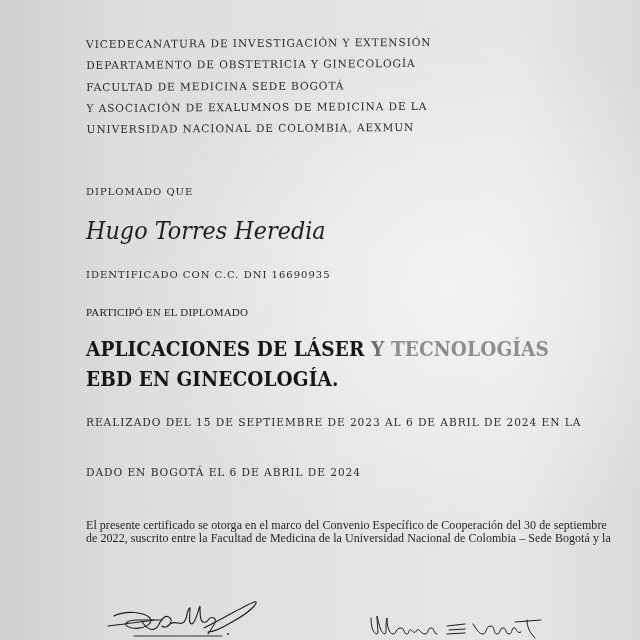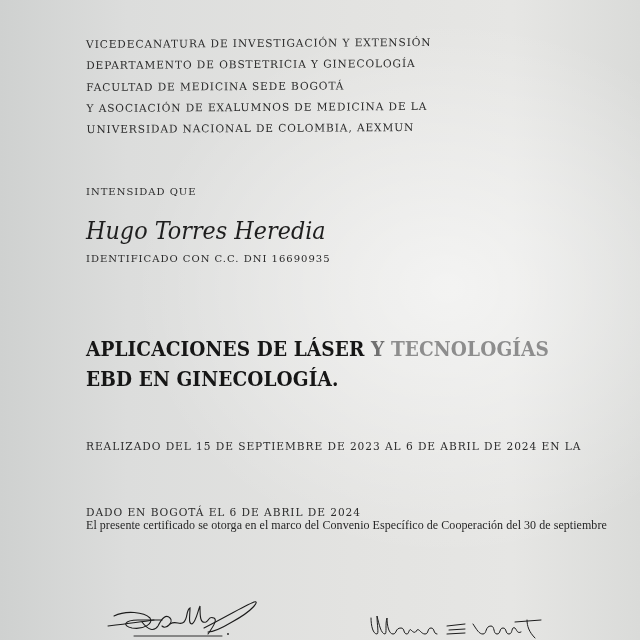--- a/index.html
+++ b/index.html
@@ -52,21 +52,21 @@
       top: 217px;
       font-family: "DejaVu Serif", serif;
       font-style: italic;
       font-size: 24px;
       letter-spacing: 0px;
       color: #1e1e1e;
       transform: scaleX(0.93);
       transform-origin: left top;
     }
     .ident {
-      top: 253px;
+      top: 269px;
       font-size: 10px;
       letter-spacing: 1px;
       color: #2a2a2a;
     }
     .participo {
       top: 306px;
       font-family: "Liberation Serif", serif;
       font-size: 11px;
       letter-spacing: 0.2px;
       color: #222;
@@ -85,27 +85,26 @@
     .title .dark { color: #161616; }
     .title .fade { color: #6f6f6f; }
     .title .fade2 { color: #8d8d8d; }
     .realizado {
       top: 412px;
       font-size: 10.6px;
       line-height: 20px;
       letter-spacing: 0.95px;
       color: #2c2c2c;
     }
-    .realizado .line { display: block; margin-top: 24px; }
+    .realizado .line { display: block; }
     .dado {
       top: 466px;
       font-size: 10.6px;
       letter-spacing: 0.95px;
       color: #2c2c2c;
-      margin-top: 40px;
     }
     .legal {
       top: 519px;
       font-family: "Liberation Serif", serif;
       font-size: 12px;
       line-height: 13.3px;
       color: #262626;
       letter-spacing: 0.05px;
     }
     .legal .line { display: block; }
@@ -121,40 +120,42 @@
 <div class="page">
 
   <div class="blk caps header-lines">
     <span class="line">VICEDECANATURA DE INVESTIGACIÓN Y EXTENSIÓN</span>
     <span class="line">DEPARTAMENTO DE OBSTETRICIA Y GINECOLOGÍA</span>
     <span class="line">FACULTAD DE MEDICINA SEDE BOGOTÁ</span>
     <span class="line">Y ASOCIACIÓN DE EXALUMNOS DE MEDICINA DE LA</span>
     <span class="line">UNIVERSIDAD NACIONAL DE COLOMBIA, AEXMUN</span>
   </div>
 
-  <div class="blk caps certifican">INTENSIDAD QUE</div>
+  <div class="blk caps certifican">DIPLOMADO QUE</div>
 
   <div class="blk name">Hugo Torres Heredia</div>
 
   <div class="blk caps ident">IDENTIFICADO CON C.C. DNI 16690935</div>
 
+  <div class="blk participo">PARTICIPÓ EN EL DIPLOMADO</div>
 
   <div class="blk title">
     <span class="line"><span class="dark">APLICACIONES DE LÁSER </span><span class="fade">Y </span><span class="fade2">TECNOLOGÍAS</span></span>
     <span class="line dark">EBD EN GINECOLOGÍA.</span>
   </div>
 
   <div class="blk caps realizado">
     <span class="line">REALIZADO DEL 15 DE SEPTIEMBRE DE 2023 AL 6 DE ABRIL DE 2024 EN LA</span>
   </div>
 
   <div class="blk caps dado">DADO EN BOGOTÁ EL 6 DE ABRIL DE 2024</div>
 
   <div class="blk legal">
     <span class="line">El presente certificado se otorga en el marco del Convenio Específico de Cooperación del 30 de septiembre</span>
+    <span class="line">de 2022, suscrito entre la Facultad de Medicina de la Universidad Nacional de Colombia – Sede Bogotá y la</span>
   </div>
 
   <svg class="sig sig1" viewBox="0 0 160 44">
     <g fill="none" stroke="#1c1c1c" stroke-width="1.1" stroke-linecap="round">
       <path d="M10 20 C 22 14, 40 16, 46 22 C 50 27, 40 34, 28 32 C 18 30, 20 24, 34 24 L 58 24"></path>
       <path d="M4 30 C 20 28, 36 26, 50 24"></path>
       <path d="M38 26 C 44 34, 50 36, 54 30 C 58 22, 62 18, 66 22 C 70 26, 62 34, 58 30"></path>
       <path d="M66 28 C 72 24, 76 30, 80 26 C 84 22, 82 14, 86 12 C 86 20, 84 28, 88 28 C 92 26, 94 14, 96 10 C 96 20, 96 28, 102 26 C 106 24, 104 20, 110 22 C 114 24, 108 32, 104 38"></path>
       <path d="M100 32 C 120 22, 140 10, 150 6 C 156 4, 150 14, 128 26 C 118 32, 108 36, 104 36"></path>
       <path d="M30 40 L 118 40" stroke-width="0.9"></path>

